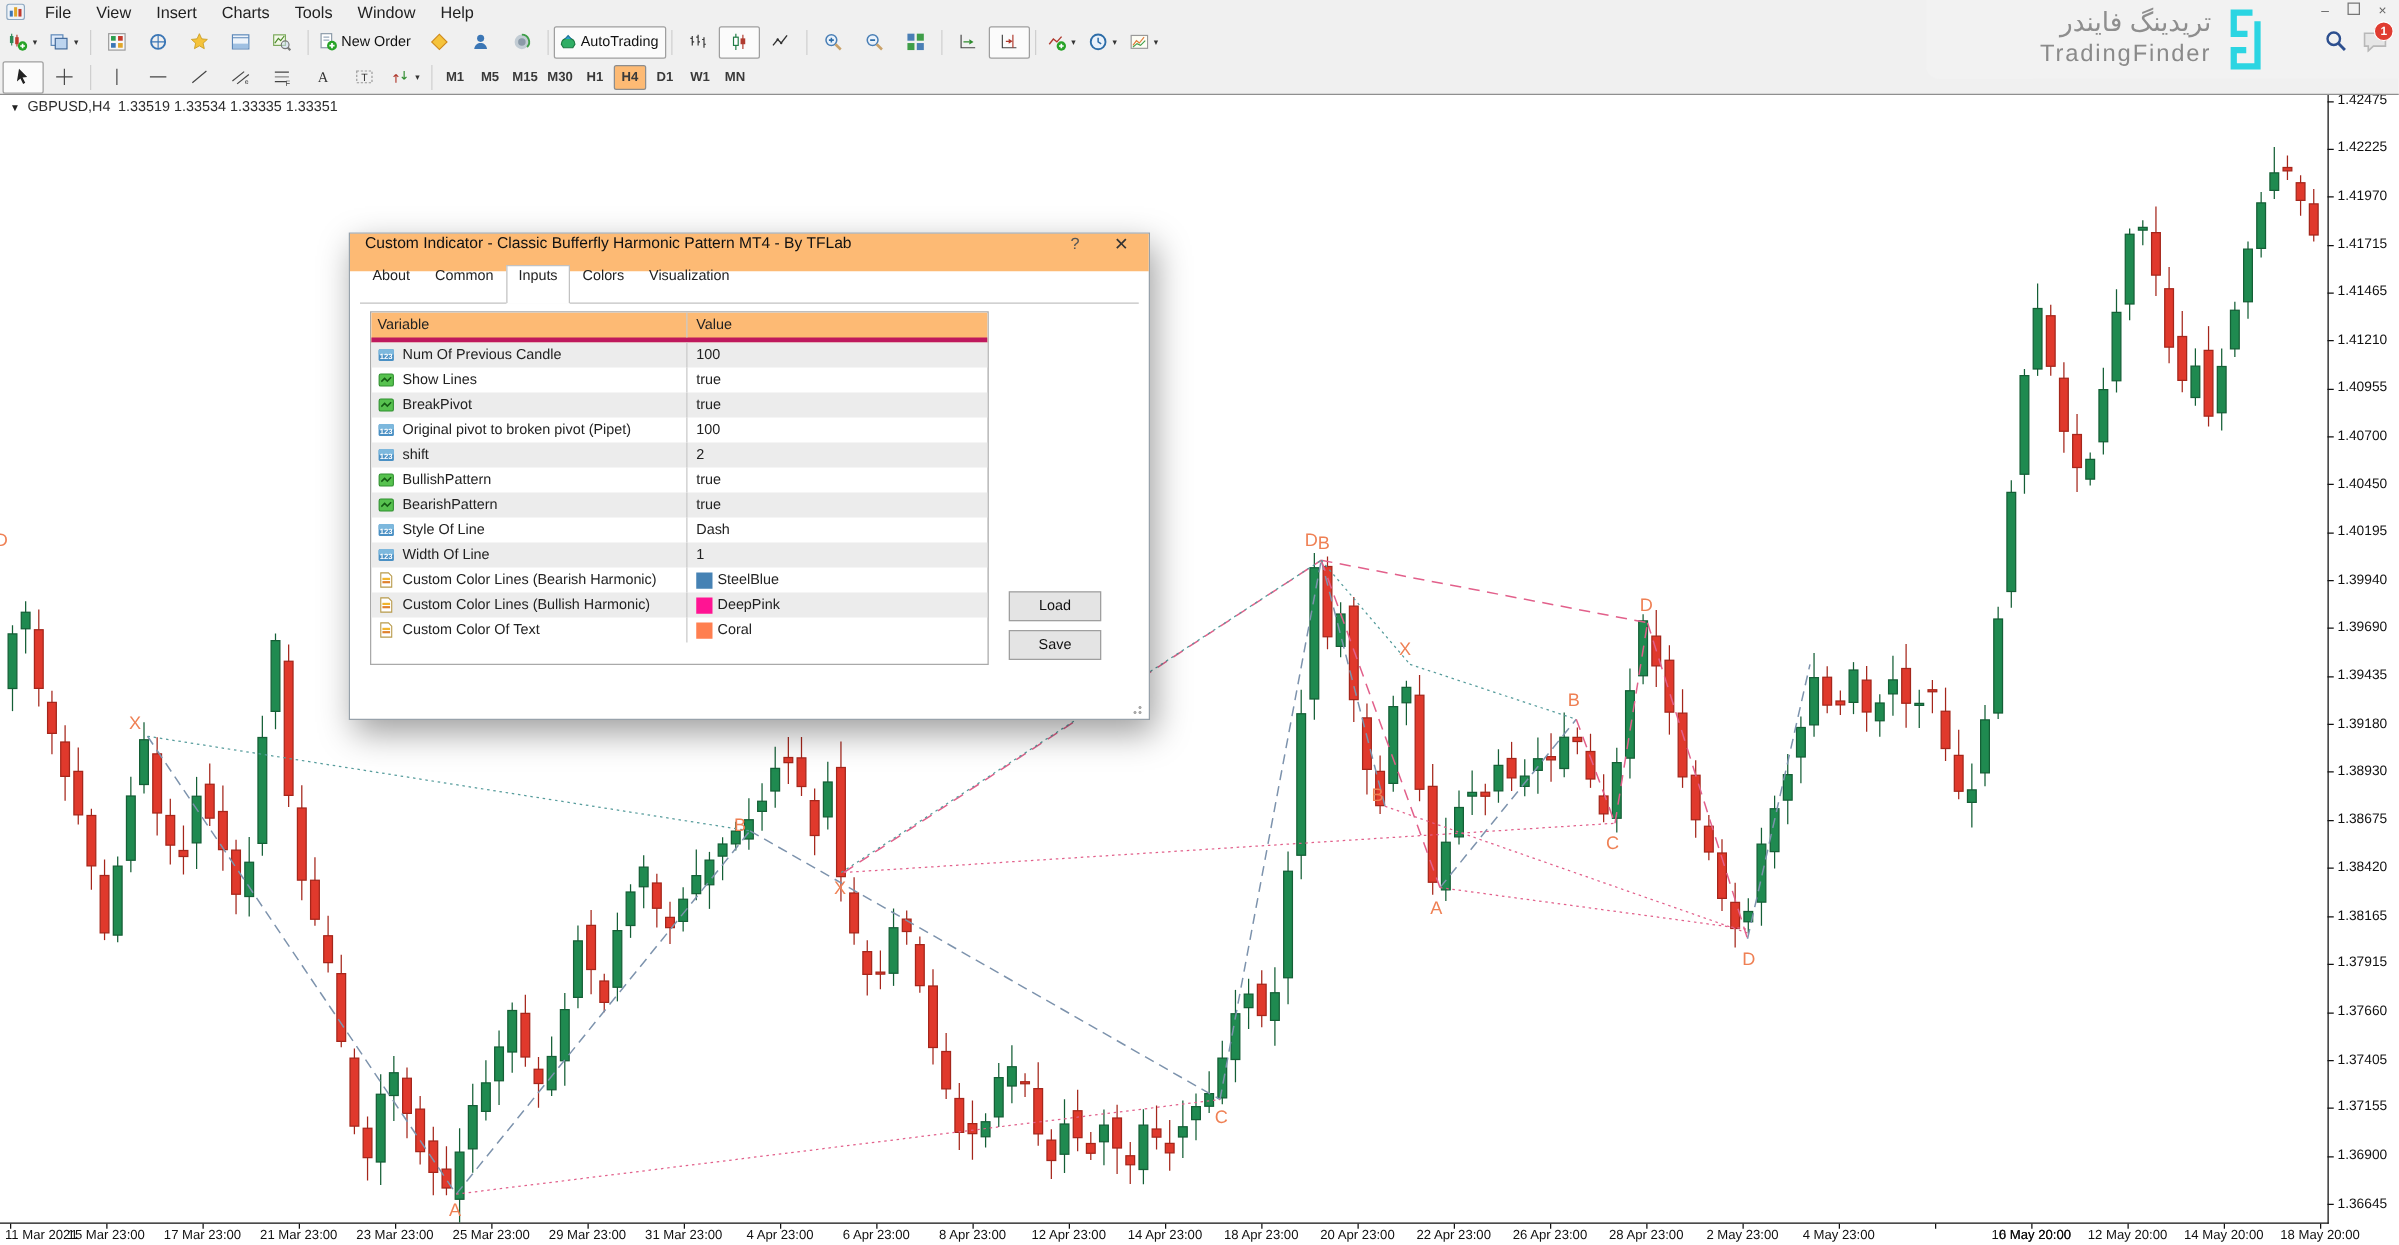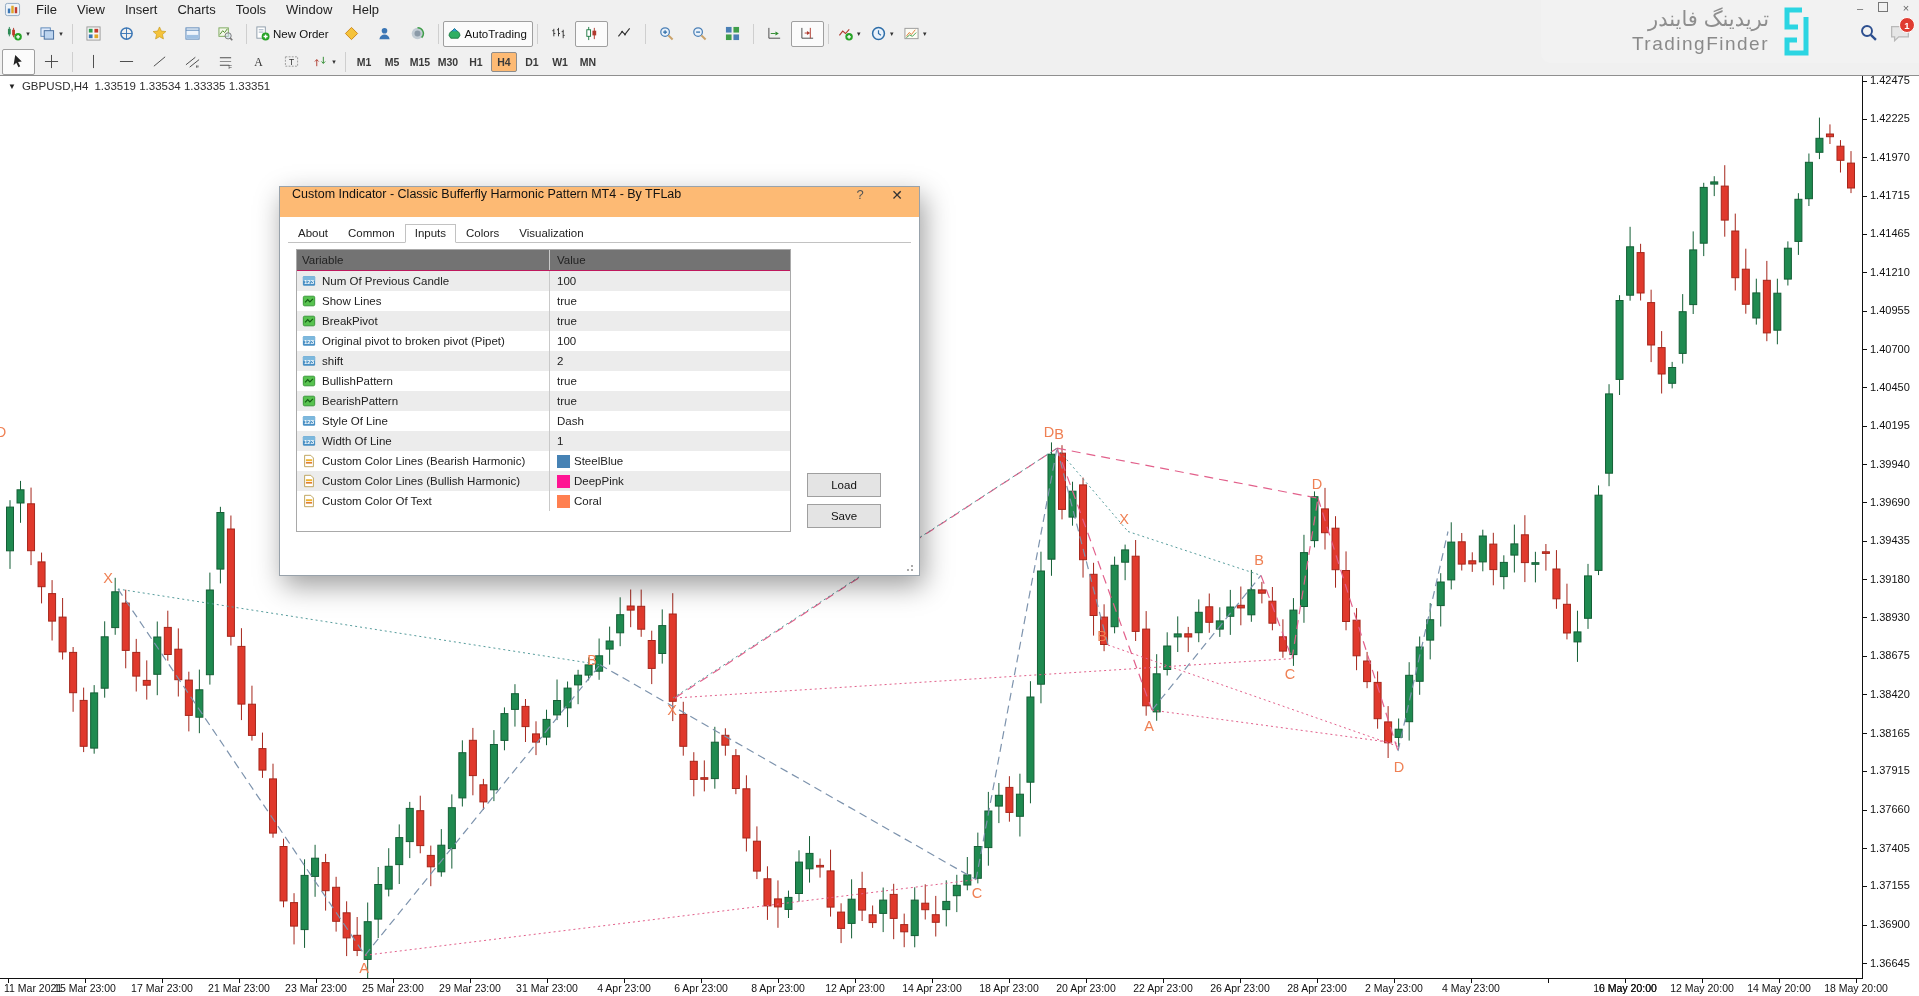--- a/index.html
+++ b/index.html
@@ -51,27 +51,27 @@
   .tm-label{position:absolute;top:982px;font-size:10.5px;color:#111;white-space:nowrap}
   
   #dialog{position:absolute;left:279px;top:186px;width:639px;height:388px;background:#fff;
           border:1px solid #98a2ab;box-shadow:4px 10px 26px rgba(0,0,0,.38);z-index:20;font-size:11.5px}
   #dlg-titlebar{position:absolute;left:0;top:0;right:0;height:30px;background:#fdba74;display:flex;align-items:flex-start}
   #dlg-title{font-size:12.5px;color:#111;margin-left:12px;flex:1;white-space:nowrap}
   #dlg-help{width:30px;text-align:center;font-size:13px;color:#555}
   #dlg-close{width:44px;text-align:center;font-size:14px;color:#333}
   #dlg-tabs{position:absolute;left:8px;top:35px;right:8px;height:20px;display:flex;align-items:flex-end;
             border-bottom:1px solid #c2c2c2}
-  .tab{padding:2px 9px 3px;border:1px solid transparent;color:#222;position:relative;bottom:-1px}
+  .tab{padding:2px 9px 15px;border:1px solid transparent;color:#222;position:relative;bottom:-1px}
   .tab.active{background:#fff;border:1px solid #c2c2c2;border-bottom-color:#fff}
   #dlg-table{position:absolute;left:16px;top:62px;width:493px;height:281px;border:1px solid #a9a9a9;
              background:#fff;overflow:hidden}
   .tbl-row{height:20px;display:flex;align-items:center;position:relative}
   .tbl-row.alt{background:#ececec}
-  .tbl-row.header{border-bottom:1px solid #be185d;background:#737373}
+  .tbl-row.header{border-bottom:4px solid #be185d;background:#fdba74}
   .cell-var{width:252px;display:flex;align-items:center;gap:6px;padding-left:5px;box-sizing:border-box}
   .cell-val{flex:1;padding-left:7px;display:flex;align-items:center;gap:4px;border-left:1px solid #c9c9c9;height:100%}
   .swatch{width:13px;height:13px;display:inline-block}
   .dlg-btn{position:absolute;width:72px;height:22px;background:#e4e4e4;border:1px solid #9f9f9f;
            font-size:11.5px;display:flex;align-items:center;justify-content:center;color:#111}
   #dlg-footer{position:absolute;left:0;bottom:0;width:100%;height:43px;background:#f0f0f0;border-top:1px solid #dcdcdc}
   .ftr-btn{position:absolute;top:9px;width:79px;height:23px;background:#e4e4e4;border:1px solid #9f9f9f;
            font-size:11.5px;display:flex;align-items:center;justify-content:center;color:#111;box-sizing:border-box}
   .ftr-btn.default{border:2px solid #2d74c4}
   #dlg-grip{position:absolute;right:3px;bottom:3px;width:10px;height:10px;

